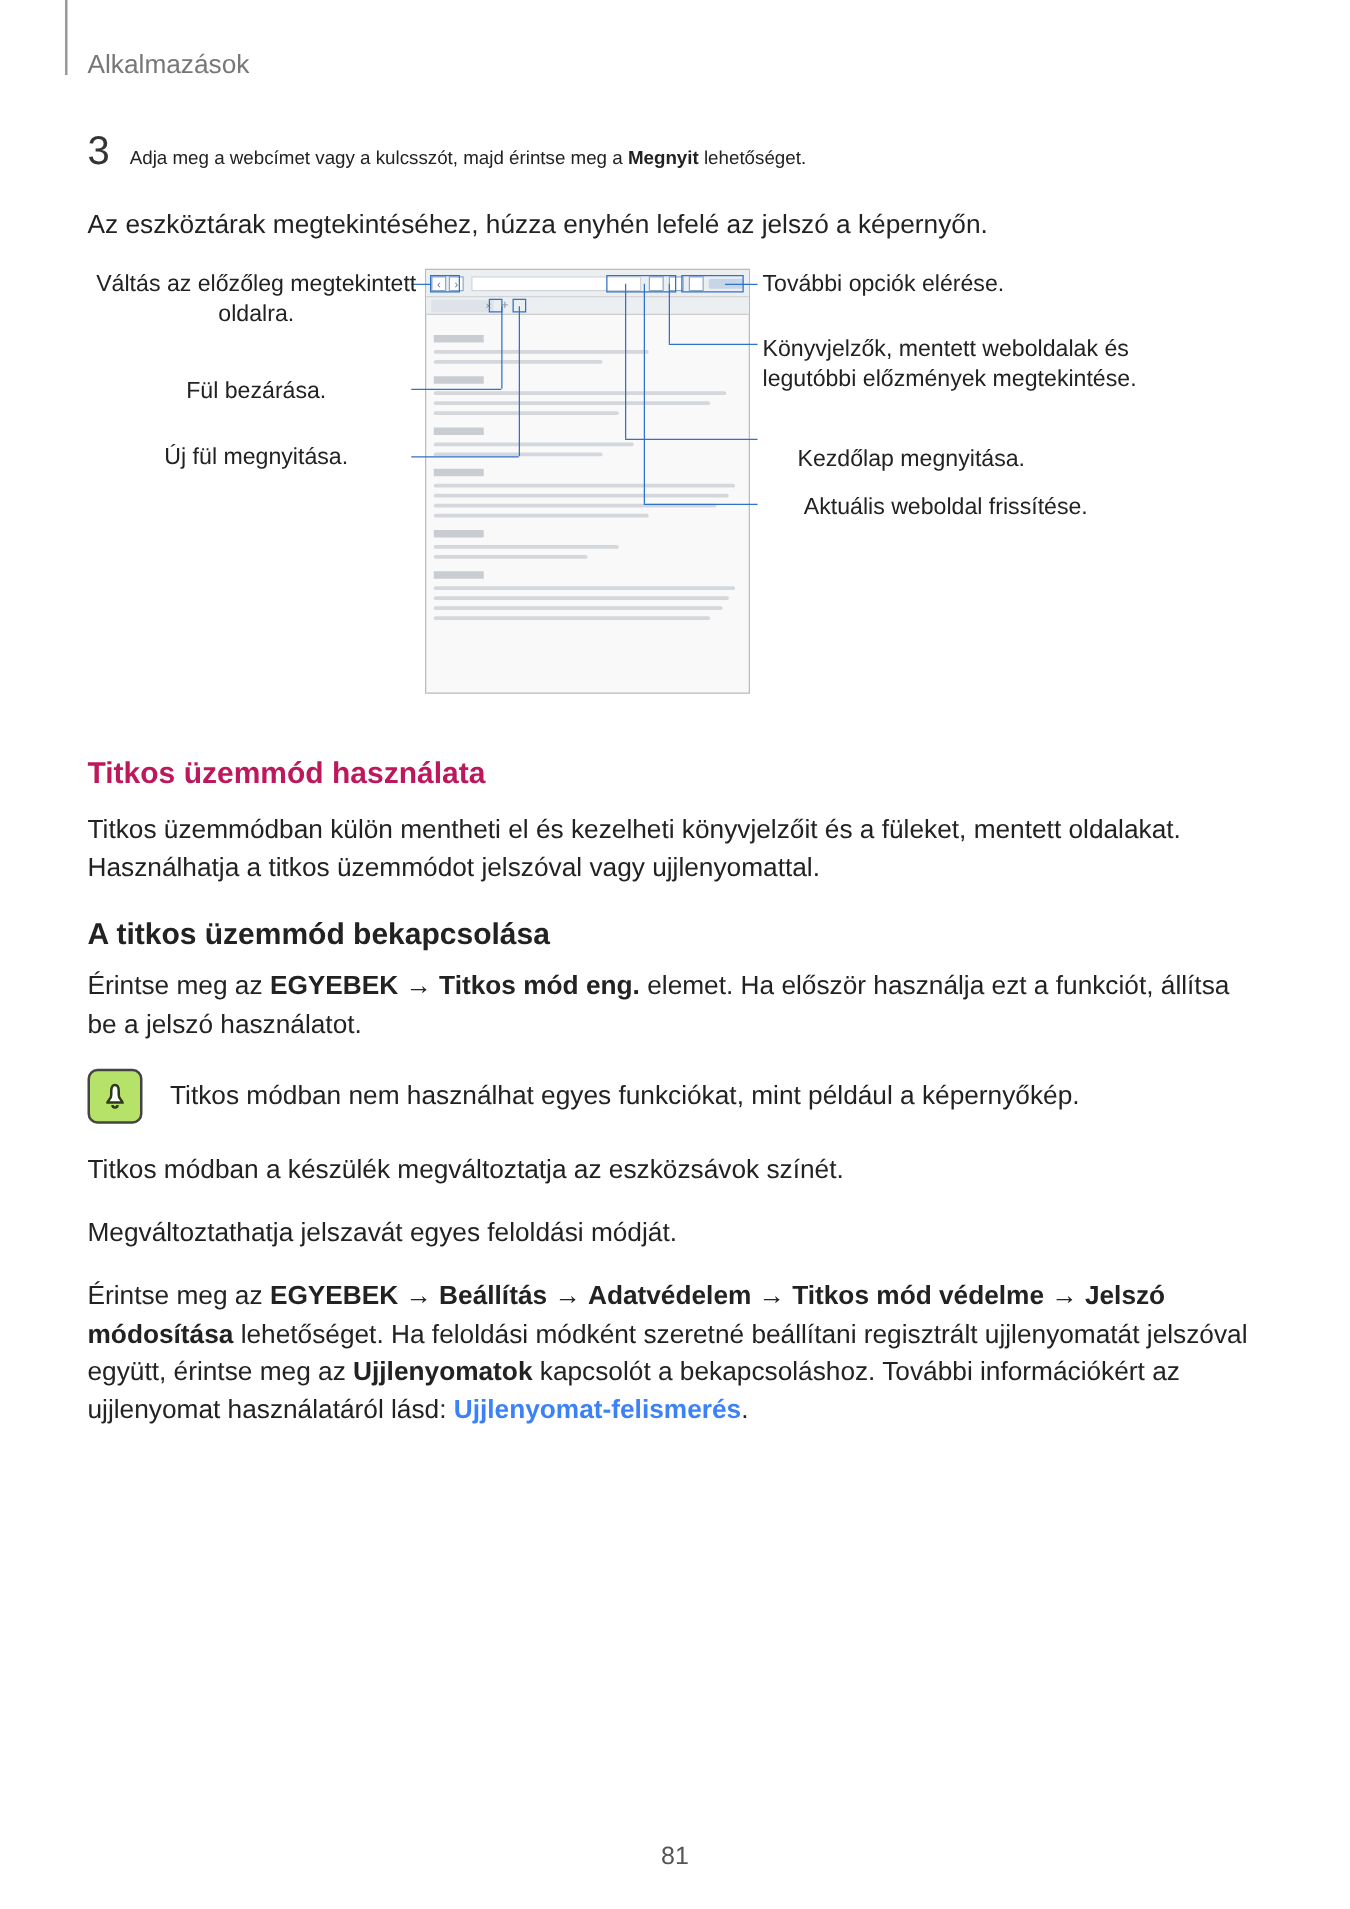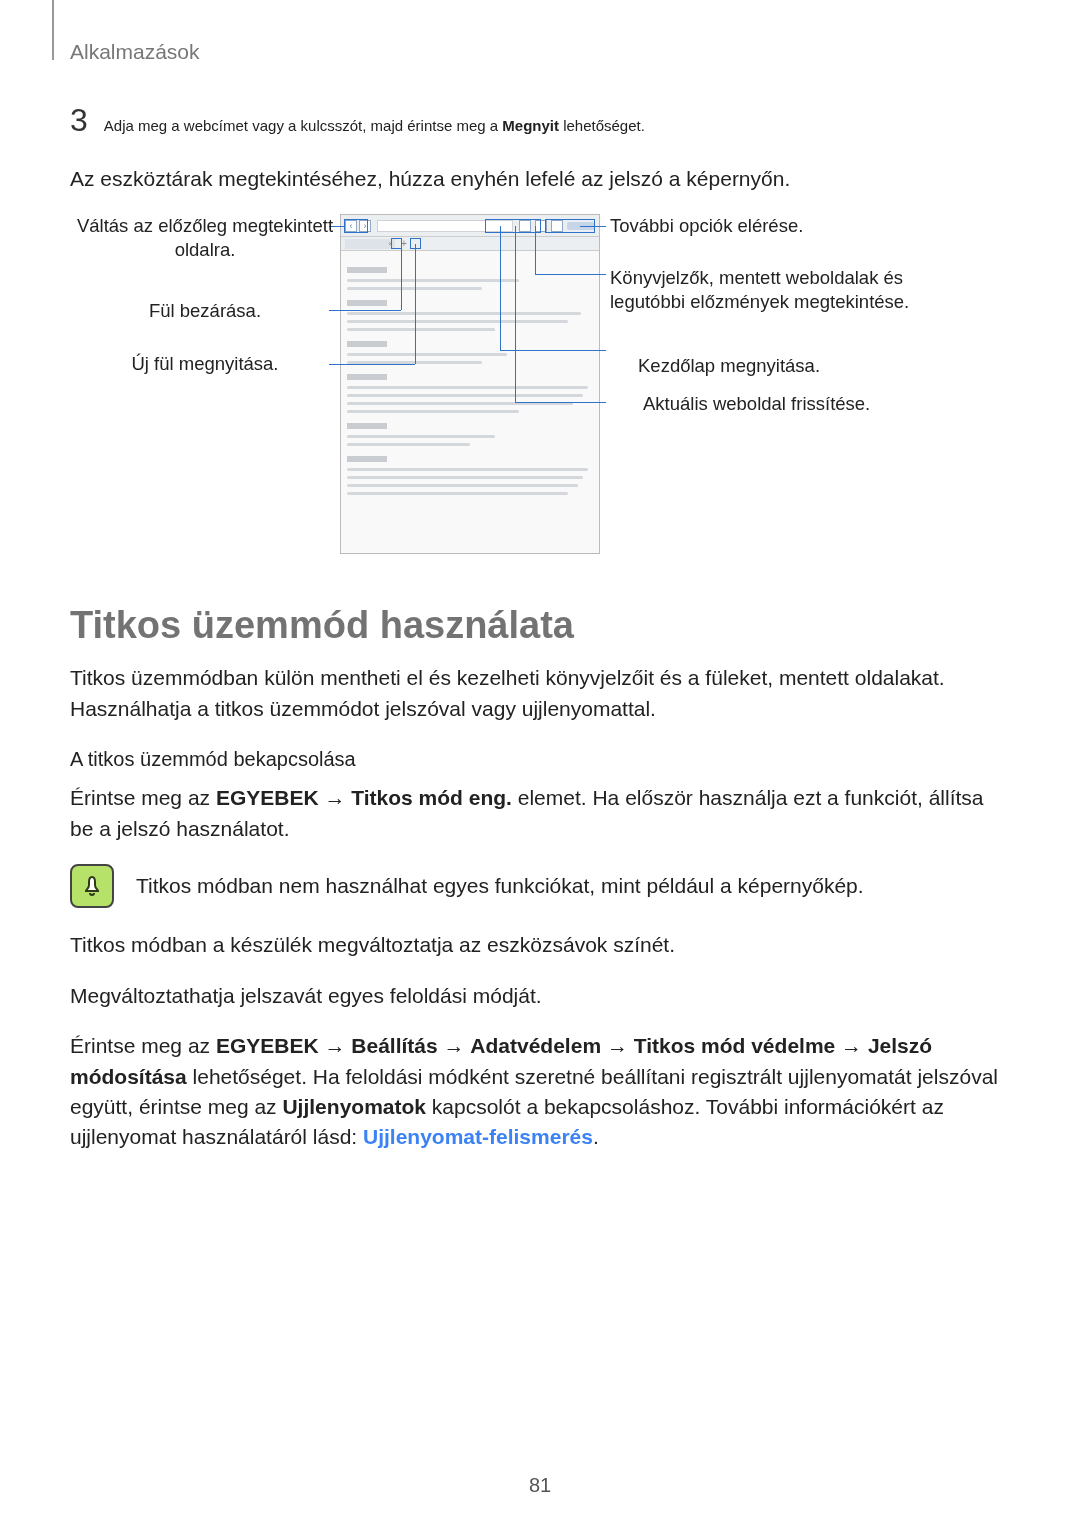--- a/index.html
+++ b/index.html
@@ -173,28 +173,28 @@
     position:absolute;
     border:1px solid #2e72c9;
   }
   .hbox.arrows { left:269px; top:5px; width:24px; height:14px; }
   .hbox.icons { left:410px; top:5px; width:56px; height:14px; }
   .hbox.pills { left:470px; top:5px; width:50px; height:14px; }
   .hbox.closex { left:316px; top:24px; width:11px; height:11px; }
   .hbox.plus { left:333px; top:24px; width:11px; height:11px; }
 
   h2.section {
-    color: #737373;
-    font-size: 38px;
+    color: #be185d;
+    font-size: 24px;
     font-weight: 700;
     margin: 10px 0 16px 0;
   }
   h3.sub {
-    font-size: 20px;
-    font-weight: 400;
+    font-size: 24px;
+    font-weight: 700;
     margin: 24px 0 12px 0;
   }
   .note-row {
     display: flex;
     gap: 22px;
     align-items: center;
     margin: 16px 0 22px 0;
   }
   .note-icon {
     width: 44px; height: 44px;

